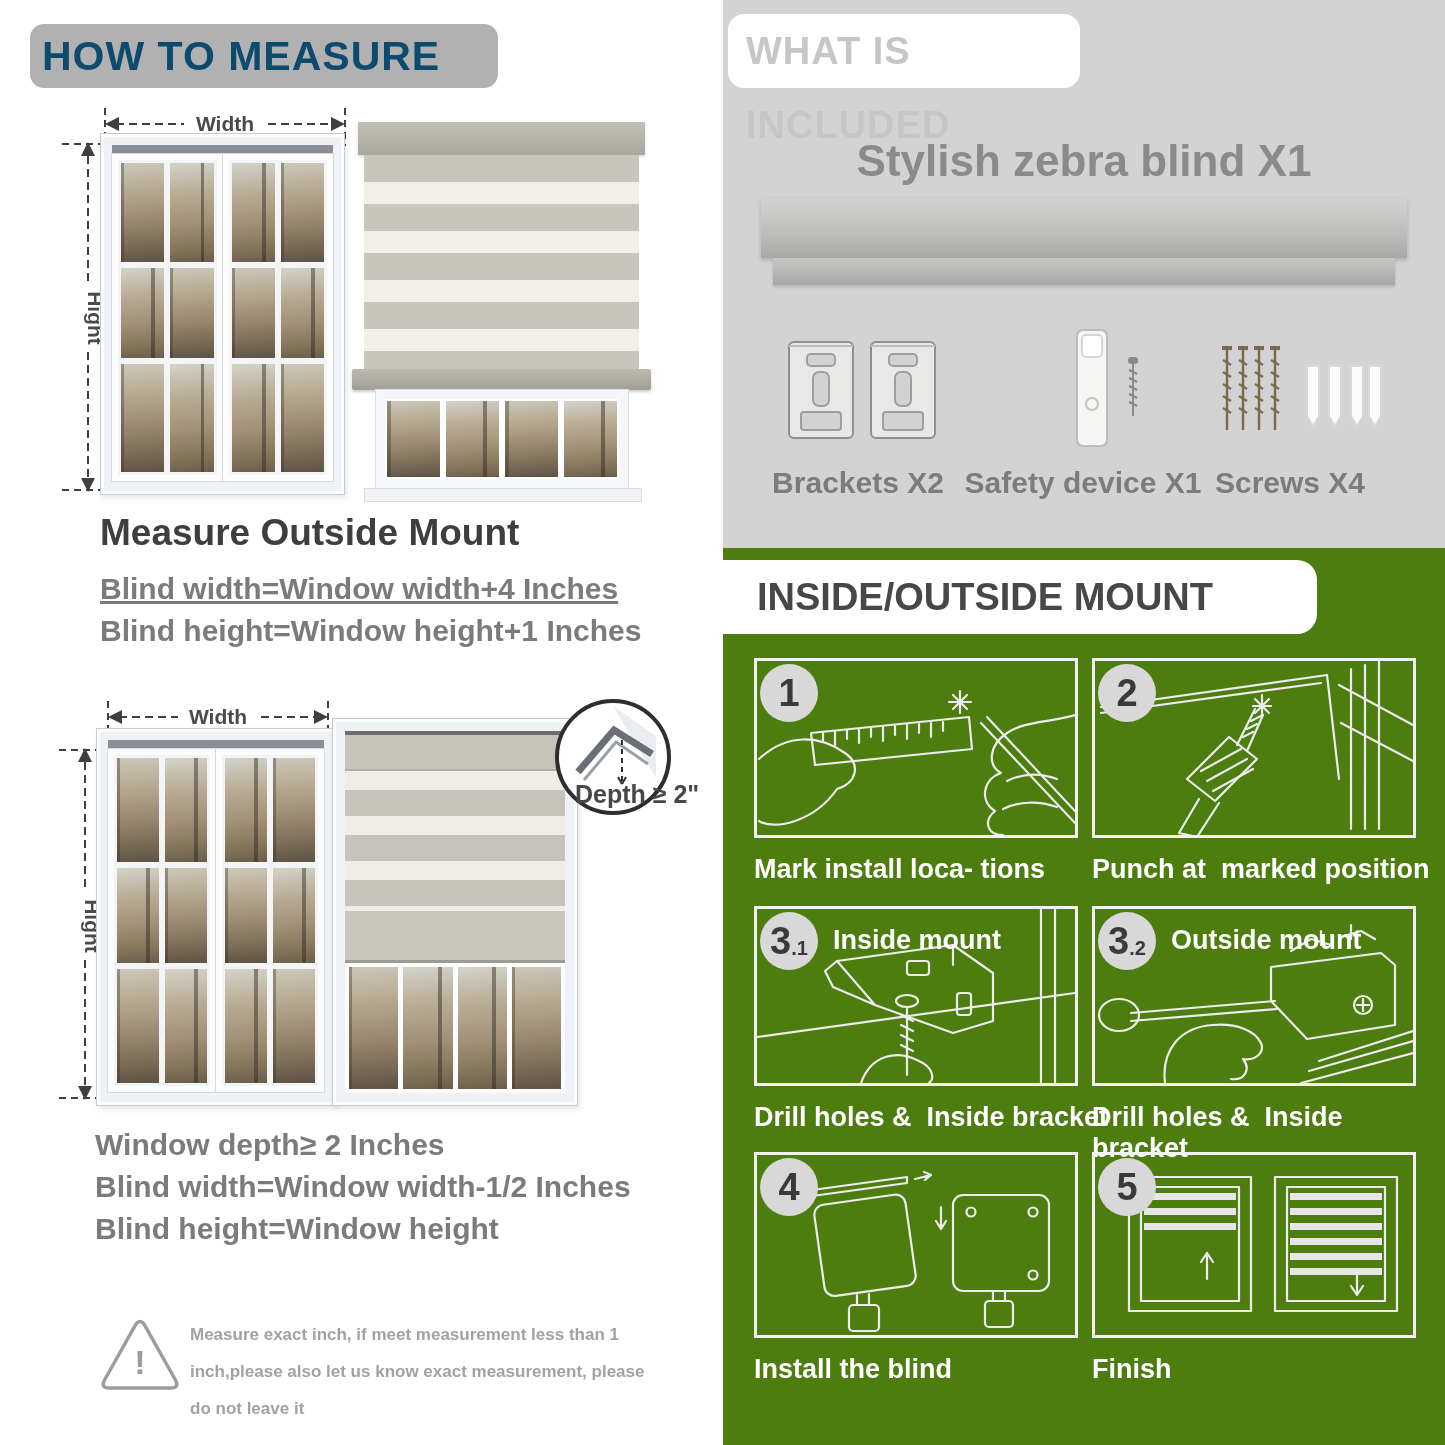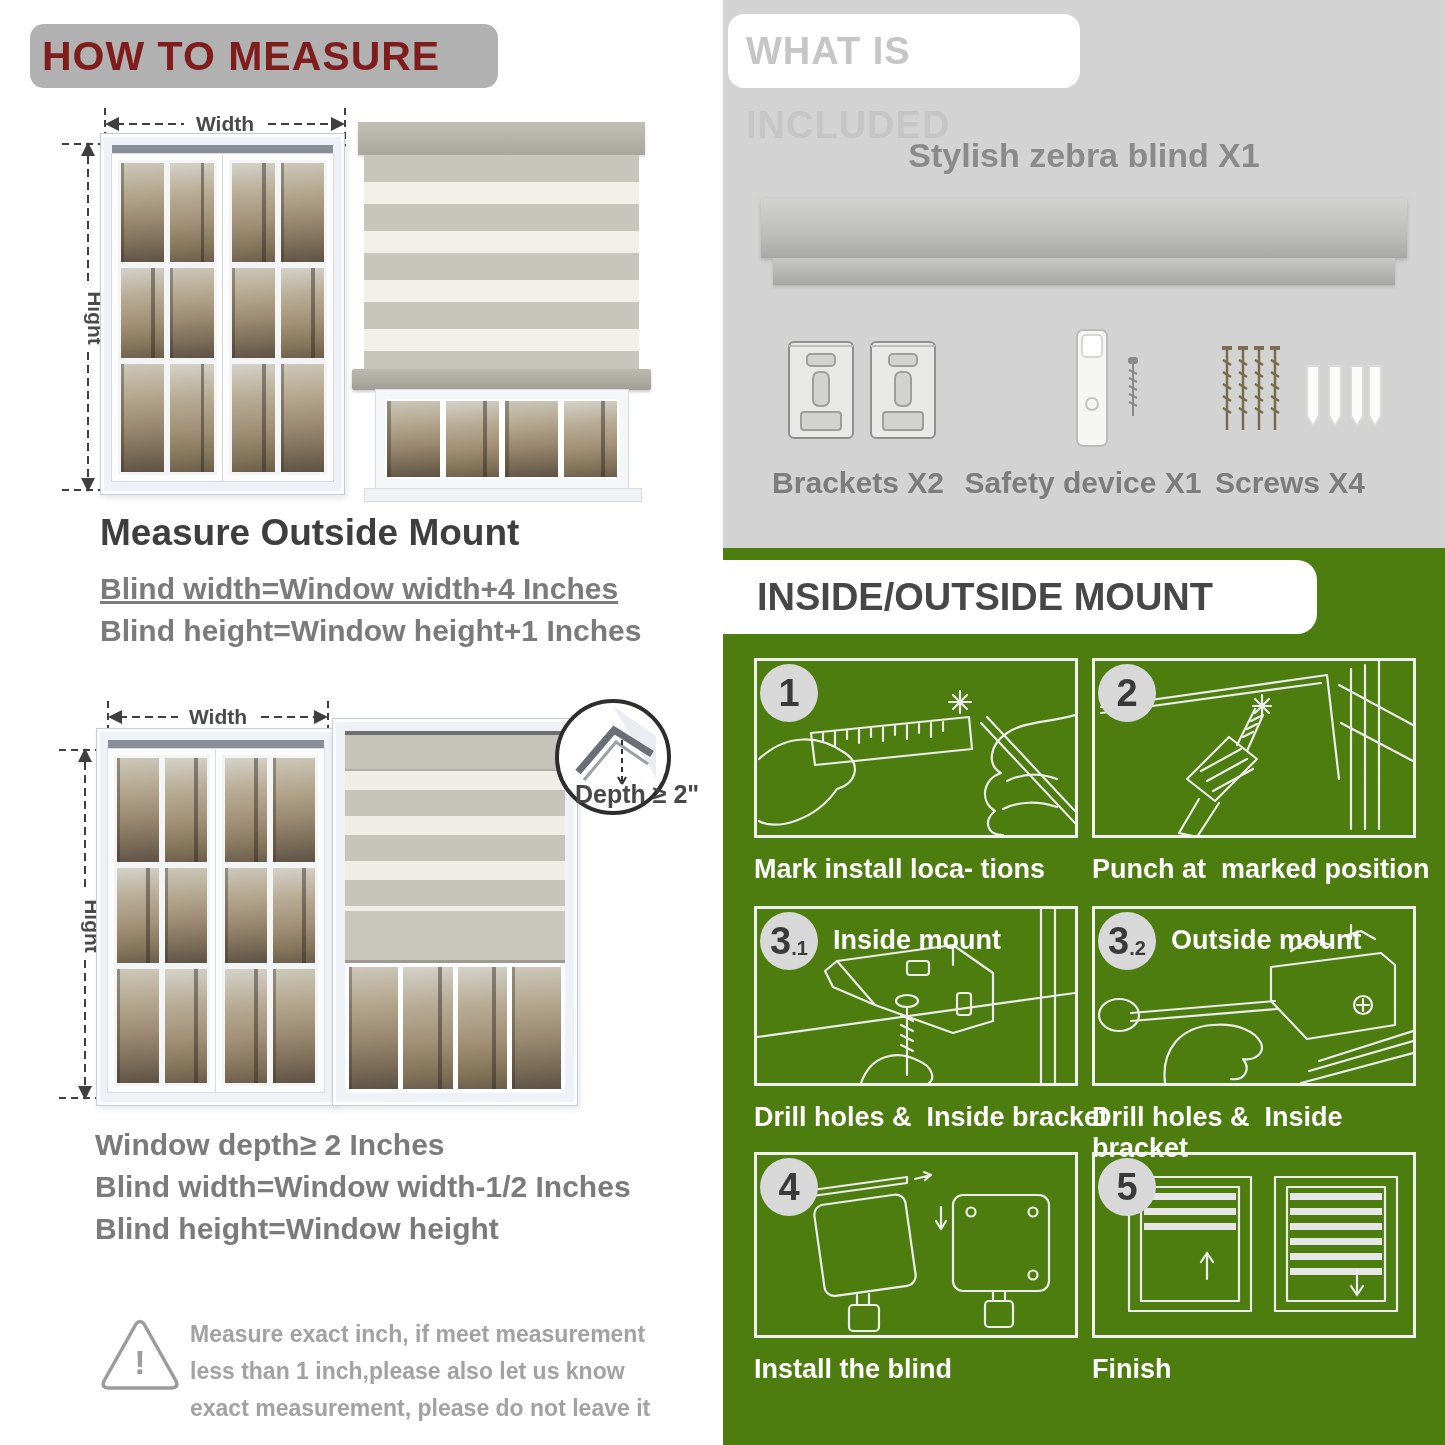--- a/index.html
+++ b/index.html
@@ -1,21 +1,21 @@
 <!DOCTYPE html>
 <html><head>
 <meta charset="utf-8">
 <style>
   * { margin:0; padding:0; box-sizing:border-box; }
   body { background:#ffffff; font-family:"Liberation Sans", sans-serif; }
   #canvas { position:relative; width:1445px; height:1445px; background:#ffffff; overflow:hidden; }
 
   
   .hdr-gray { position:absolute; left:30px; top:24px; width:468px; height:64px;
-    background:#b1b1b1; border-radius:14px; color:#7f1d1d; font-weight:bold;
+    background:#b1b1b1; border-radius:14px; color:#0c4a6e; font-weight:bold;
     font-size:41px; line-height:64px; padding-left:12px; letter-spacing:1px; }
 
   .winframe { position:absolute; background:#eef1f6; border:1px solid #c6ccd4;
     box-shadow:inset 0 0 0 3px #fbfcfe, 2px 3px 6px rgba(0,0,0,.10); }
   .win-toprail { position:absolute; left:11px; right:11px; top:11px; height:9px; background:#8a8f97; }
   .sashes { position:absolute; left:11px; right:11px; top:20px; bottom:13px; display:flex; background:#ffffff; }
   .sash { flex:1; border:6px solid #fdfdfd; outline:1px solid #d7dbe0;
     display:grid; grid-template-columns:1fr 1fr; grid-template-rows:1.1fr 1fr 1.2fr; gap:6px;
     background:#f3f4f6; padding:3px; }
   .pane { background:
@@ -23,29 +23,29 @@
     linear-gradient(175deg,#ccc8ba 0%,#b3a58c 32%,#9a8870 58%,#7c6d58 80%,#5d5245 100%); }
   .pane.alt { background:
     linear-gradient(90deg, rgba(0,0,0,0) 0 70%, rgba(40,36,30,.45) 70% 78%, rgba(0,0,0,0) 78%),
     linear-gradient(175deg,#d4d2c9 0%,#b9ad96 30%,#a29077 60%,#837459 85%,#6a5d4c 100%); }
 
   .stripes { background:repeating-linear-gradient(180deg,#c8c5bc 0 27px,#f2efe8 27px 49px); }
 
   .meas-title { font-size:37px; font-weight:bold; color:#3e3e3e; }
   .meas-line { font-size:30px; font-weight:bold; color:#7b7b7b; line-height:42px; }
 
-  .note-text { font-size:23px; font-weight:bold; color:#a2a2a2; line-height:37px; }
+  .note-text { font-size:17px; font-weight:bold; color:#a2a2a2; line-height:37px; }
 
   
   .section-light { position:absolute; left:723px; top:0; width:722px; height:548px; background:#d3d3d3;padding-left:16px; }
   .hdr-white-light { position:absolute; left:5px; top:14px; width:352px; height:74px;
     background:#ffffff; border-radius:16px; color:#c6c6c6; font-weight:bold; font-size:38px;
     line-height:74px; padding-left:18px; letter-spacing:1px; }
   .product-label { position:absolute; left:0; top:136px; width:100%; text-align:center;
-    font-size:34px; font-weight:bold; color:#8a8a8a; }
+    font-size:44px; font-weight:bold; color:#8a8a8a; }
   .rail-top { position:absolute; left:38px; top:198px; width:646px; height:60px;
     background:linear-gradient(180deg,#d2d2d0 0%,#bfbfbd 55%,#a8a8a6 100%);
     box-shadow:0 2px 4px rgba(0,0,0,.18); }
   .rail-bottom { position:absolute; left:50px; top:258px; width:622px; height:27px;
     background:linear-gradient(180deg,#c6c6c4 0%,#a7a7a5 100%);
     box-shadow:0 2px 3px rgba(0,0,0,.15); }
   .hw-label { position:absolute; top:466px; transform:translateX(-50%);
     font-size:30px; font-weight:bold; color:#7c7c7c; white-space:nowrap; }
 
   .section-dark { position:absolute; left:723px; top:548px; width:722px; height:897px; background:#4d7c0f; }

